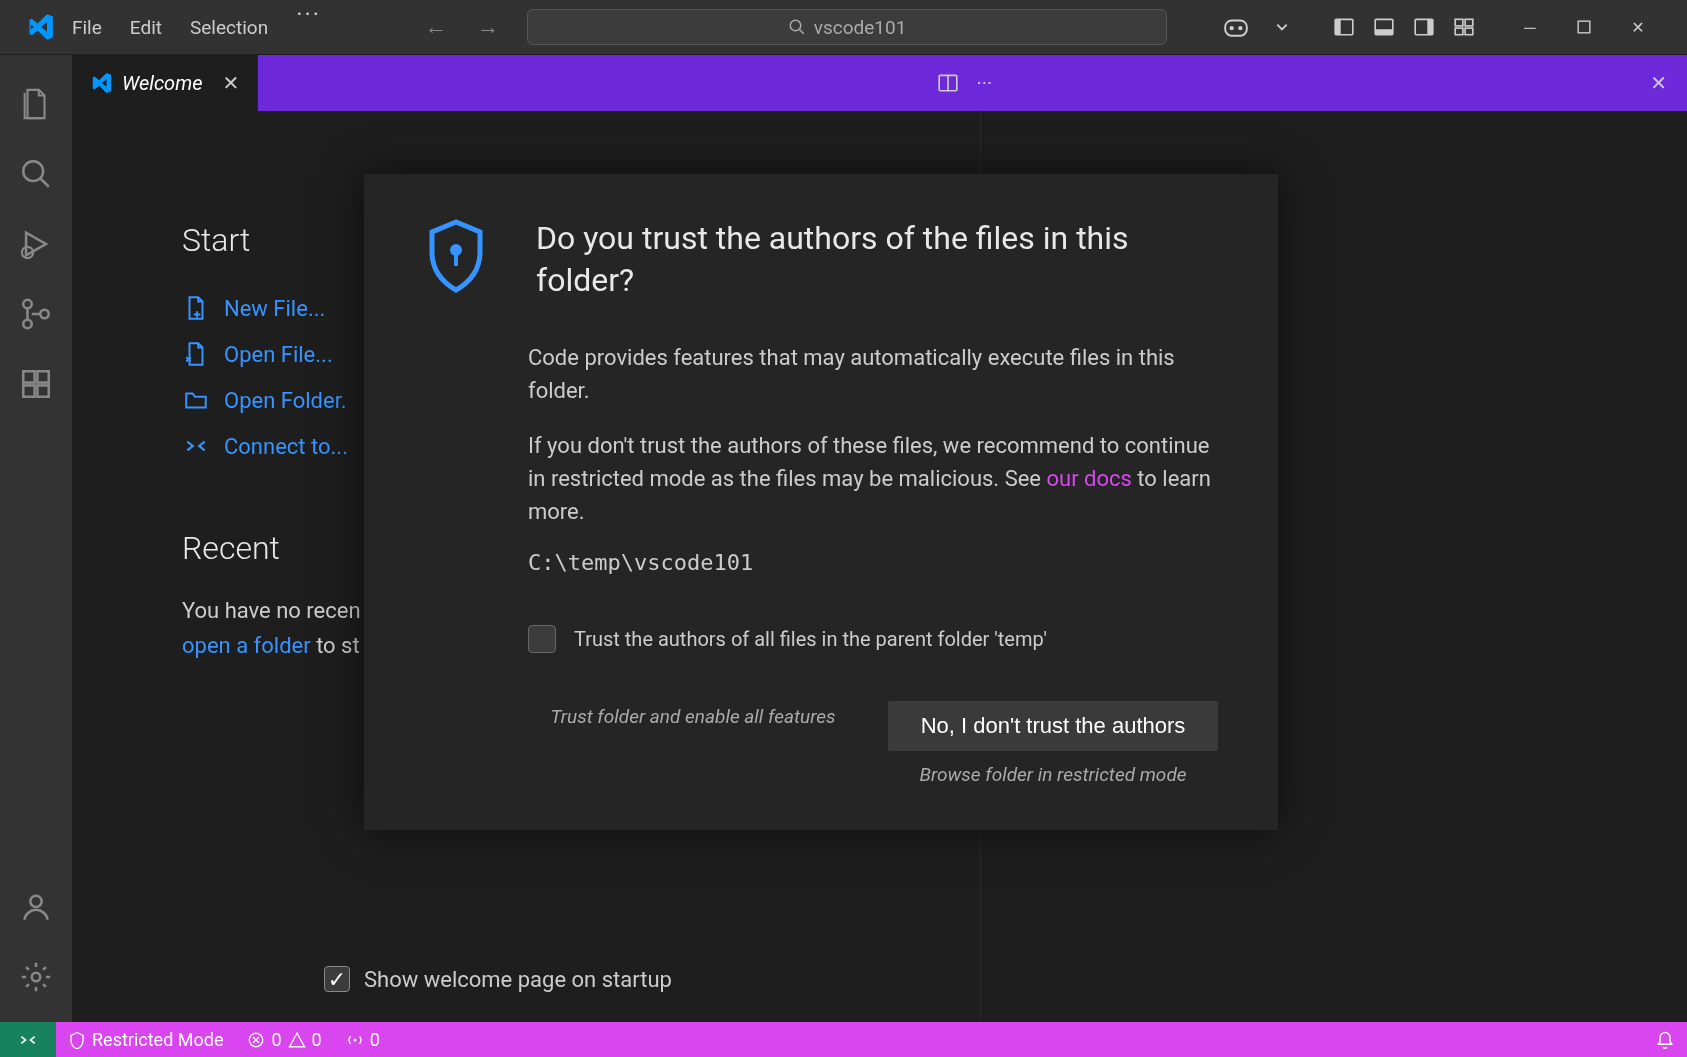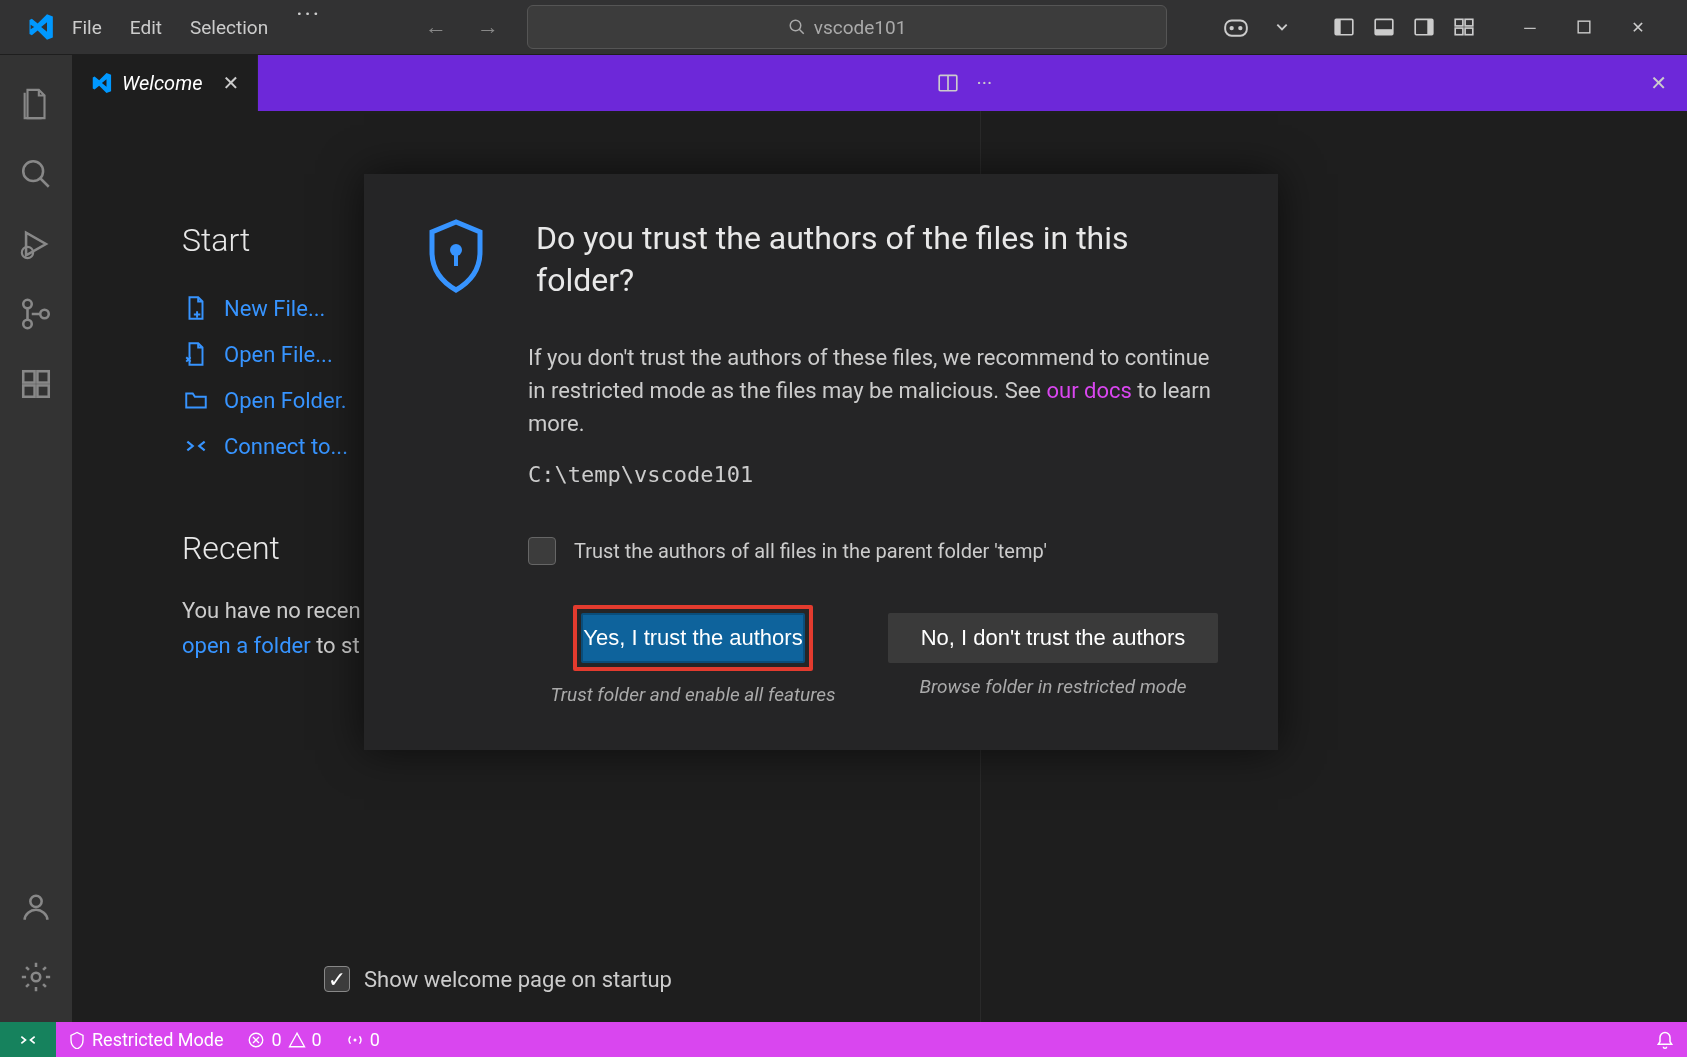--- a/index.html
+++ b/index.html
@@ -37,21 +37,21 @@
 }
 .menu-overflow { padding: 0 14px; font-size: 24px; color: #cccccc; letter-spacing: 2px; }
 
 .nav-arrows { display: flex; margin-left: 80px; gap: 10px; }
 .nav-arrow { color: #888; font-size: 22px; padding: 0 10px; }
 
 .command-center {
   flex: 1;
   max-width: 640px;
   margin: 0 18px;
-  height: 44px;
+  height: 36px;
   background: #3c3c3c;
   border: 1px solid #555;
   border-radius: 6px;
   display: flex;
   align-items: center;
   justify-content: center;
   gap: 8px;
   color: #aaa;
   font-size: 19px;
 }
@@ -505,33 +505,31 @@
     <div class="shield-icon">
       <svg width="64" height="76" viewBox="0 0 32 38">
           <path d="M16 2L4 7v10c0 9 5 15 12 19 7-4 12-10 12-19V7L16 2z" fill="none" stroke="#3794ff" stroke-width="2.5"></path>
           <circle cx="16" cy="16" r="3" fill="#3794ff"></circle>
           <rect x="15" y="18" width="2" height="6" fill="#3794ff"></rect>
         </svg>
     </div>
     <div class="modal-title">Do you trust the authors of the files in this folder?</div>
   </div>
   <div class="modal-body">
+    <p class="modal-p">Code provides features that may automatically execute files in this folder.</p>
     <p class="modal-p">
       <span>If you don't trust the authors of these files, we recommend to continue in restricted mode as the files may be malicious. See </span><a href="#">our docs</a><span> to learn more.</span>
     </p>
     <div class="modal-path">C:\temp\vscode101</div>
     <div class="modal-checkbox-row">
       <div class="modal-checkbox"></div>
       <span>Trust the authors of all files in the parent folder 'temp'</span>
     </div>
     <div class="modal-buttons">
       <div class="modal-btn-col">
-        <div class="highlight-border">
-          <button class="modal-button btn-primary">Yes, I trust the authors</button>
-        </div>
         <div class="btn-subtext">Trust folder and enable all features</div>
       </div>
       <div class="modal-btn-col">
         <div style="padding:8px 0 0 0; width:100%">
           <button class="modal-button btn-secondary">No, I don't trust the authors</button>
         </div>
         <div class="btn-subtext">Browse folder in restricted mode</div>
       </div>
     </div>
   </div>

